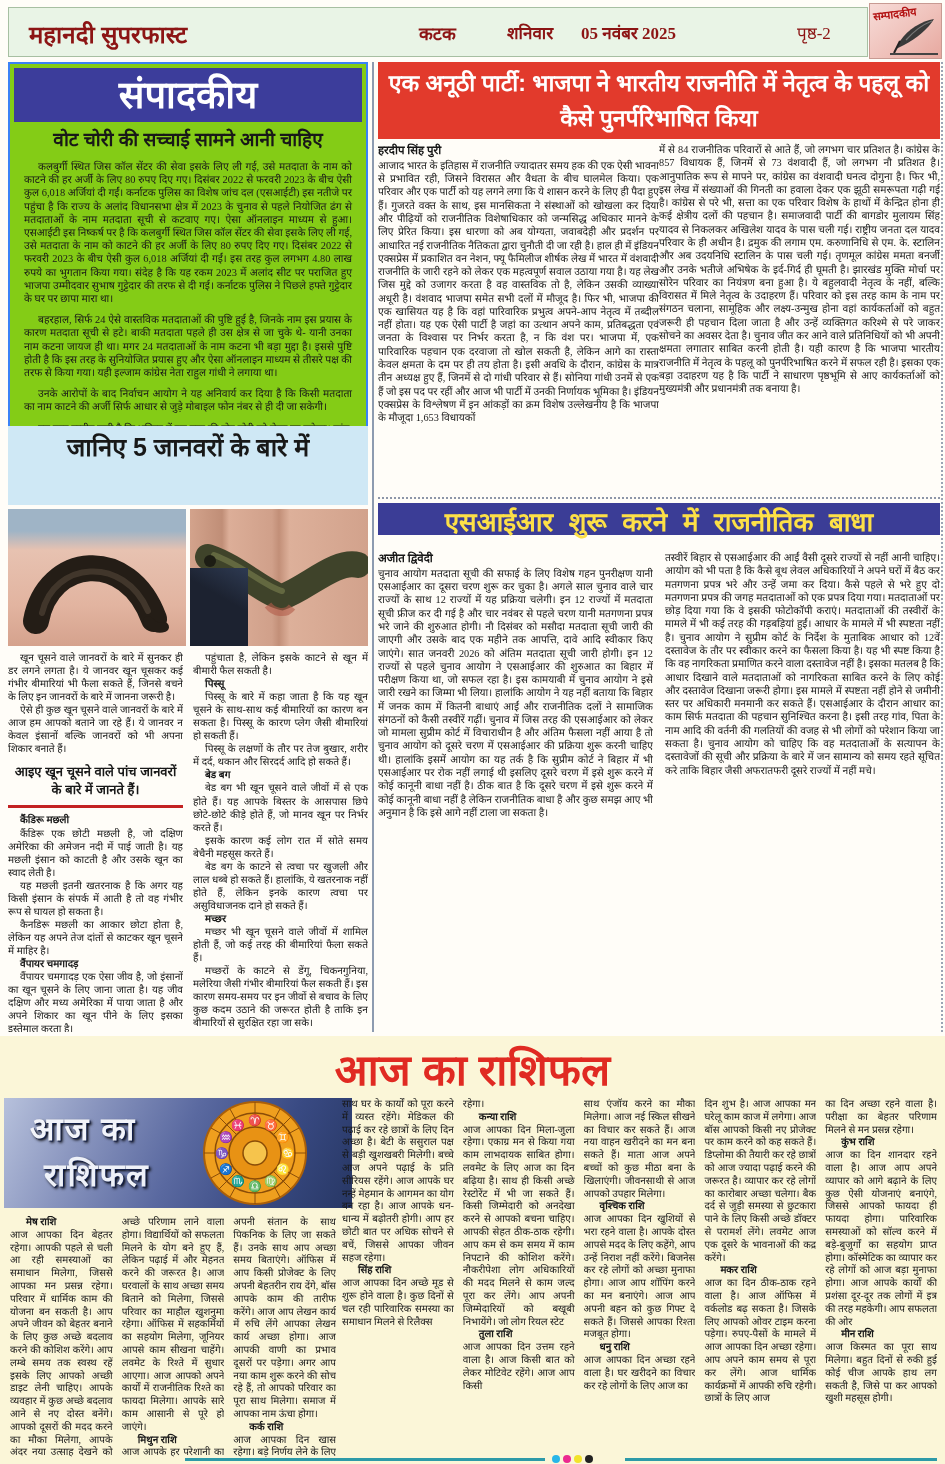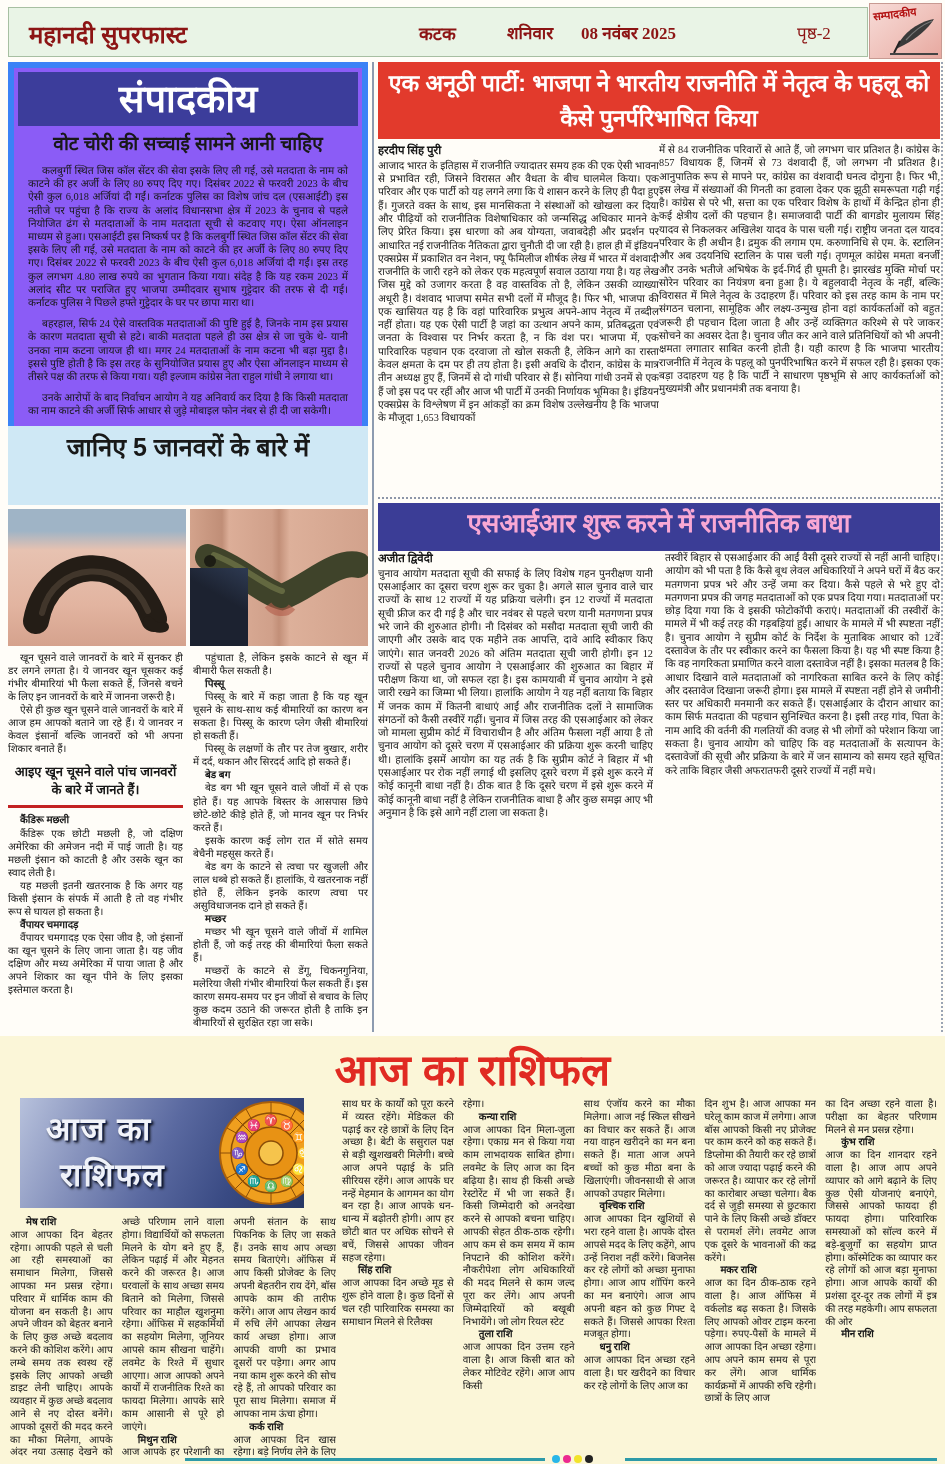--- a/index.html
+++ b/index.html
@@ -17,21 +17,21 @@
   .m-page{position:absolute;left:788px;top:13px;font-size:17px;font-weight:normal;}
   .corner{position:absolute;left:869px;top:3px;width:71px;height:54px;
           background:linear-gradient(140deg,#f7dbd7 0%,#efc1ba 55%,#e7a89f 100%);
           border:1px solid #c89a92;overflow:hidden;}
   .corner-label{position:absolute;left:3px;top:2px;font-size:11px;font-weight:bold;color:#b31212;
                 transform:rotate(-7deg);font-family:"Liberation Sans",sans-serif;}
   .corner svg{position:absolute;right:1px;bottom:1px;}
 
   
   .editorial{position:absolute;left:8px;top:62px;width:360px;height:420px;
-             border:6px solid #3b82f6;background:#8b5cf6;box-sizing:border-box;overflow:hidden;}
+             border:2px solid #3b82f6;background:#84cc16;box-sizing:border-box;overflow:hidden;}
   .ed-band{margin:4px;background:#3c3d9b;color:#fff;text-align:center;height:54px;line-height:54px;
            font-family:"Liberation Sans",sans-serif;font-weight:bold;font-size:38px;}
   .ed-head{text-align:center;font-weight:bold;font-size:19px;margin:1px 0 3px;
            font-family:"Liberation Sans",sans-serif;}
   .ed-body{padding:0 6px;font-size:10.4px;line-height:1.27;text-align:justify;}
   .ed-body p{margin:8px;text-indent:14px;}
 
   
   .blood-band{position:absolute;left:8px;top:426px;width:360px;height:79px;background:#cfe8f5;
               text-align:center;font-family:"Liberation Sans",sans-serif;font-weight:bold;
@@ -59,32 +59,32 @@
   
   .bjp-band{position:absolute;left:378px;top:62px;width:562px;height:77px;background:#e23a2c;
             color:#fff;text-align:center;font-family:"Liberation Sans",sans-serif;font-weight:bold;
             font-size:23px;line-height:35px;padding-top:4px;box-sizing:border-box;}
   .bjp-cols{position:absolute;left:378px;top:143px;width:562px;height:348px;display:flex;gap:0;
             font-size:10.3px;line-height:1.29;text-align:justify;}
   .bjp-cols .acol{flex:1;overflow:hidden;}
   .byline{font-weight:bold;font-size:11.5px;text-align:left;margin:0 0 1px;}
 
   
-  .sir-band{position:absolute;left:378px;top:503px;width:562px;height:48px;background:#3b3d96;
-            color:#f9a8d4;text-align:center;font-family:Liberation Serif, serif;font-weight:bold;
+  .sir-band{position:absolute;left:378px;top:503px;width:562px;height:32px;background:#3b3d96;
+            color:#fde047;text-align:center;font-family:Liberation Mono, monospace;font-weight:bold;
             font-size:26px;line-height:42px;}
   .sir-cols{position:absolute;left:378px;top:551px;width:562px;height:481px;display:flex;gap:12px;
             font-size:10.3px;line-height:1.29;text-align:justify;}
   .sir-cols .acol{flex:1;overflow:hidden;}
 
   
   .horo{position:absolute;left:0;top:1036px;width:945px;height:428px;background:#fbf6d8;}
   .horo-head{text-align:center;color:#e02a22;font-family:"Liberation Sans",sans-serif;
              font-weight:bold;font-size:43px;margin:3px 0 0;}
-  .horo-img{position:absolute;left:20px;top:62px;width:284px;height:110px;overflow:hidden;
+  .horo-img{position:absolute;left:4px;top:62px;width:348px;height:110px;overflow:hidden;
             background:linear-gradient(115deg,#b7c1dc 0%,#8793bd 25%,#5a69a0 50%,#394a83 75%,#273764 100%);}
   .img-t1{position:absolute;left:26px;top:8px;font-size:32px;font-weight:bold;color:#f2f4fa;
           font-family:"Liberation Sans",sans-serif;letter-spacing:2px;
           text-shadow:1px 1px 0 #13204a,2px 2px 3px #000;}
   .img-t2{position:absolute;left:40px;top:54px;font-size:32px;font-weight:bold;color:#eef1f8;
           font-family:"Liberation Sans",sans-serif;letter-spacing:2px;
           text-shadow:1px 1px 0 #13204a,2px 2px 3px #000;}
   .wheel{position:absolute;left:198px;top:2px;width:106px;height:106px;}
   .wheel-glyphs{position:absolute;left:198px;top:2px;width:106px;height:106px;}
   .wheel-glyphs span{position:absolute;transform:translate(-50%,-50%);font-size:11px;color:#5a3004;}
@@ -100,21 +100,21 @@
 </style>
 </head>
 <body>
 
 <div class="page">
 
   <div class="masthead">
     <span class="m-title">महानदी सुपरफास्ट</span>
     <span class="m-city">कटक</span>
     <span class="m-day">शनिवार</span>
-    <span class="m-date">08 नवंबर 2025</span>
+    <span class="m-date">05 नवंबर 2025</span>
     <span class="m-page">पृष्ठ-2</span>
   </div>
   <div class="corner">
     <span class="corner-label">सम्पादकीय</span>
     <svg width="52" height="40" viewBox="0 0 52 40">
       <path d="M46,2 C34,4 20,12 12,24 L8,32 L16,28 C28,22 40,12 46,2 Z" fill="#3a3a3a"></path>
       <path d="M12,24 L6,36" stroke="#222" stroke-width="2" fill="none"></path>
       <path d="M2,37 L50,37" stroke="#444" stroke-width="2"></path>
       <path d="M44,4 C36,7 26,14 18,23" stroke="#777" stroke-width="1.2" fill="none"></path>
     </svg>
@@ -153,20 +153,21 @@
     </div>
   </div>
   <div class="blood-cols">
     <div class="bcol">
       <p>खून चूसने वाले जानवरों के बारे में सुनकर ही डर लगने लगता है। ये जानवर खून चूसकर कई गंभीर बीमारियां भी फैला सकते हैं, जिनसे बचने के लिए इन जानवरों के बारे में जानना जरूरी है।</p>
       <p>ऐसे ही कुछ खून चूसने वाले जानवरों के बारे में आज हम आपको बताने जा रहे हैं। ये जानवर न केवल इंसानों बल्कि जानवरों को भी अपना शिकार बनाते हैं।</p>
       <div class="bsub">आइए खून चूसने वाले पांच जानवरों के बारे में जानते हैं।</div>
       <p class="bhead">कैंडिरू मछली</p>
       <p>कैंडिरू एक छोटी मछली है, जो दक्षिण अमेरिका की अमेजन नदी में पाई जाती है। यह मछली इंसान को काटती है और उसके खून का स्वाद लेती है।</p>
       <p>यह मछली इतनी खतरनाक है कि अगर यह किसी इंसान के संपर्क में आती है तो वह गंभीर रूप से घायल हो सकता है।</p>
+      <p>कैनडिरू मछली का आकार छोटा होता है, लेकिन यह अपने तेज दांतों से काटकर खून चूसने में माहिर है।</p>
       <p class="bhead">वैंपायर चमगादड़</p>
       <p>वैंपायर चमगादड़ एक ऐसा जीव है, जो इंसानों का खून चूसने के लिए जाना जाता है। यह जीव दक्षिण और मध्य अमेरिका में पाया जाता है और अपने शिकार का खून पीने के लिए इसका इस्तेमाल करता है।</p>
 
     </div>
     <div class="bcol">
       <p>पहुंचाता है, लेकिन इसके काटने से खून में बीमारी फैल सकती है।</p>
       <p class="bhead">पिस्सू</p>
       <p>पिस्सू के बारे में कहा जाता है कि यह खून चूसने के साथ-साथ कई बीमारियों का कारण बन सकता है। पिस्सू के कारण प्लेग जैसी बीमारियां हो सकती हैं।</p>
       <p>पिस्सू के लक्षणों के तौर पर तेज बुखार, शरीर में दर्द, थकान और सिरदर्द आदि हो सकते हैं।</p>
       <p class="bhead">बेड बग</p>
@@ -293,20 +294,21 @@
       <div class="hcol">
         <span>दिन शुभ है। आज आपका मन घरेलू काम काज में लगेगा। आज बॉस आपको किसी नए प्रोजेक्ट पर काम करने को कह सकते हैं। डिप्लोमा की तैयारी कर रहे छात्रों को आज ज्यादा पढ़ाई करने की जरूरत है। व्यापार कर रहे लोगों का कारोबार अच्छा चलेगा। बैक दर्द से जुड़ी समस्या से छुटकारा पाने के लिए किसी अच्छे डॉक्टर से परामर्श लेंगे। लवमेट आज एक दूसरे के भावनाओं की कद्र करेंगे।</span>
         <span class="sign-head">मकर राशि</span>
         <span>आज का दिन ठीक-ठाक रहने वाला है। आज ऑफिस में वर्कलोड बढ़ सकता है। जिसके लिए आपको ओवर टाइम करना पड़ेगा। रुपए-पैसों के मामले में आज आपका दिन अच्छा रहेगा। आप अपने काम समय से पूरा कर लेंगे। आज धार्मिक कार्यक्रमों में आपकी रुचि रहेगी। छात्रों के लिए आज</span>
       </div>
       <div class="hcol">
         <span>का दिन अच्छा रहने वाला है। परीक्षा का बेहतर परिणाम मिलने से मन प्रसन्न रहेगा।</span>
         <span class="sign-head">कुंभ राशि</span>
         <span>आज का दिन शानदार रहने वाला है। आज आप अपने व्यापार को आगे बढ़ाने के लिए कुछ ऐसी योजनाएं बनाएंगे, जिससे आपको फायदा ही फायदा होगा। पारिवारिक समस्याओं को सॉल्व करने में बड़े-बुजुर्गों का सहयोग प्राप्त होगा। कॉस्मेटिक का व्यापार कर रहे लोगों को आज बड़ा मुनाफा होगा। आज आपके कार्यों की प्रशंसा दूर-दूर तक लोगों में इत्र की तरह महकेगी। आप सफलता की ओर</span>
         <span class="sign-head">मीन राशि</span>
+        <span>आज किस्मत का पूरा साथ मिलेगा। बहुत दिनों से रुकी हुई कोई चीज आपके हाथ लग सकती है, जिसे पा कर आपको खुशी महसूस होगी।</span>
       </div>
     </div>
 
     <div class="regline-l"></div>
     <div class="regline-r"></div>
     <div class="regdots">
       <span style="background: rgb(41, 182, 232);"></span>
       <span style="background: rgb(236, 42, 144);"></span>
       <span style="background: rgb(242, 227, 42);"></span>
       <span style="background: rgb(34, 34, 34);"></span>

